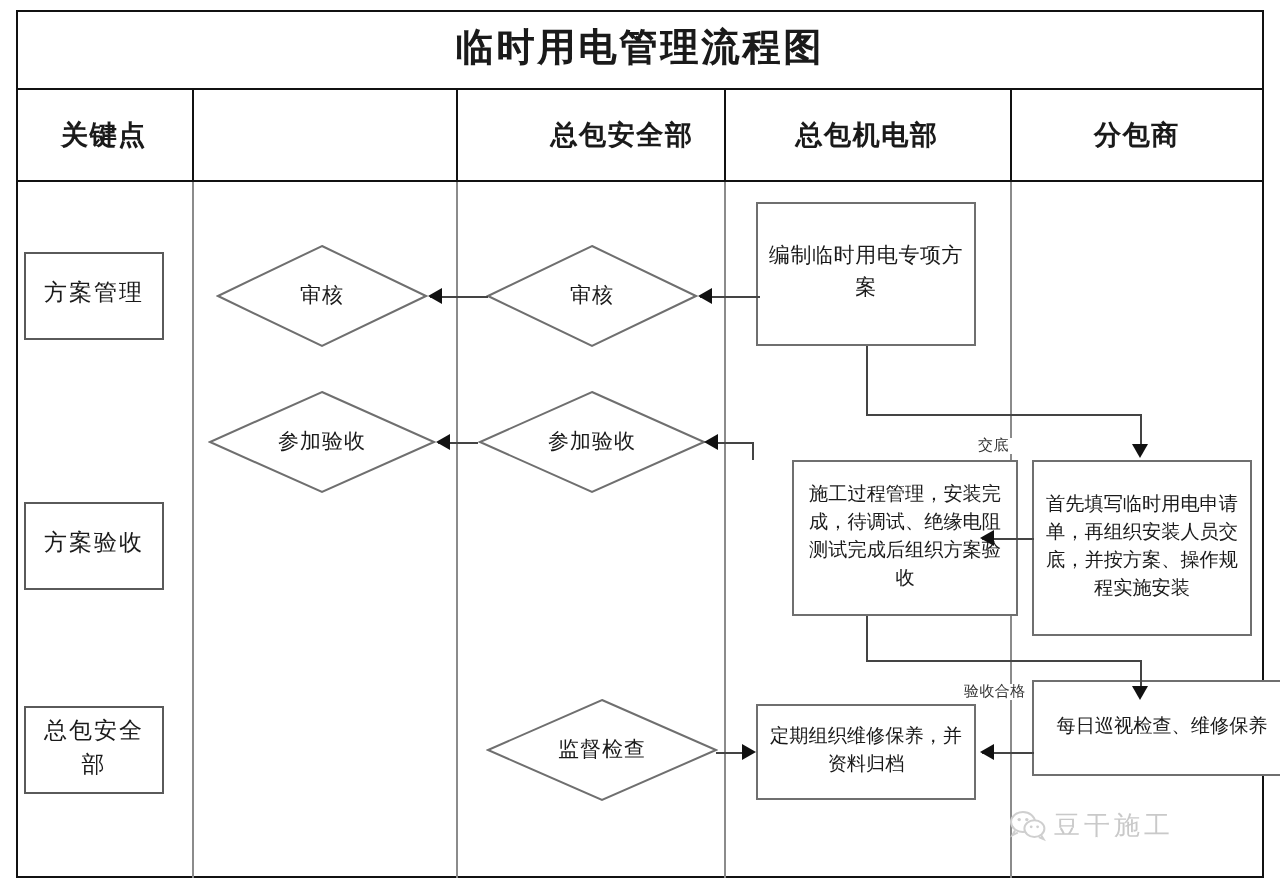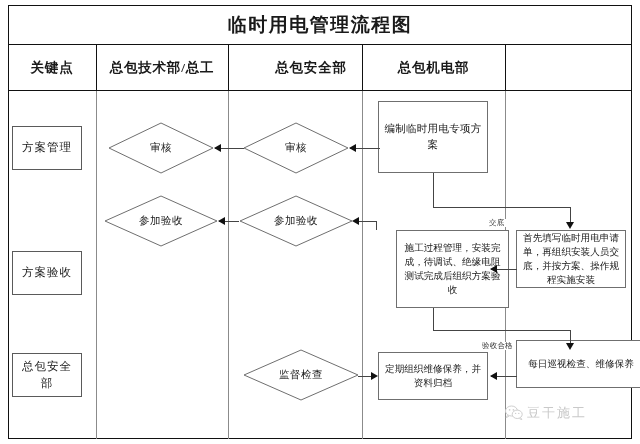--- a/index.html
+++ b/index.html
@@ -160,23 +160,23 @@
 <div id="page">
 
   <div class="frame"></div>
 
   <div class="title-band">
     <div class="title-text">临时用电管理流程图</div>
   </div>
 
   <div class="header-row">
     <div class="header-cell" style="left:0px;width:88px;">关键点</div>
-    <div class="header-cell" style="left:88px;width:132px;">总包技术部/总工</div>
     <div class="header-cell" style="left:220px;width:134px;padding-left:32px;">总包安全部</div>
     <div class="header-cell" style="left:354px;width:143px;">总包机电部</div>
+    <div class="header-cell" style="left:497px;width:127px;">分包商</div>
   </div>
 
   <div class="col-sep dark" style="left:96px;"></div>
   <div class="col-sep dark" style="left:228px;"></div>
   <div class="col-sep dark" style="left:362px;"></div>
   <div class="col-sep dark" style="left:505px;"></div>
 
   <div class="col-sep" style="left:96px;top:91px;height:348px;"></div>
   <div class="col-sep" style="left:228px;top:91px;height:348px;"></div>
   <div class="col-sep" style="left:362px;top:91px;height:348px;"></div>
@@ -222,21 +222,21 @@
     </svg>
     <span class="dlabel">监督检查</span>
   </div>
 
   <div class="node" style="left:378px;top:101px;width:110px;height:72px;">编制临时用电专项方案</div>
 
   <div class="node wide-text" style="left:376px;top:230px;width:113px;height:78px;margin-left:20px;">施工过程管理，安装完成，待调试、绝缘电阻测试完成后组织方案验收</div>
 
   <div class="node wide-text" style="left:378px;top:352px;width:110px;height:48px;">定期组织维修保养，并资料归档</div>
 
-  <div class="node wide-text" style="left:516px;top:230px;width:110px;height:58px;">首先填写临时用电申请单，再组织安装人员交底，并按方案、操作规程实施安装</div>
+  <div class="node wide-text" style="left:516px;top:230px;width:110px;height:88px;">首先填写临时用电申请单，再组织安装人员交底，并按方案、操作规程实施安装</div>
 
   <div class="node wide-text" style="left:516px;top:340px;width:130px;height:48px;">每日巡视检查、维修保养</div>
 
   <div class="hline" style="left:350px;top:148px;width:30px;"></div>
   <div class="arrow-l" style="left:349px;top:143.5px;"></div>
 
   <div class="hline" style="left:215px;top:148px;width:29px;"></div>
   <div class="arrow-l" style="left:214px;top:143.5px;"></div>
 
   <div class="vline" style="left:433px;top:173px;height:34px;"></div>

